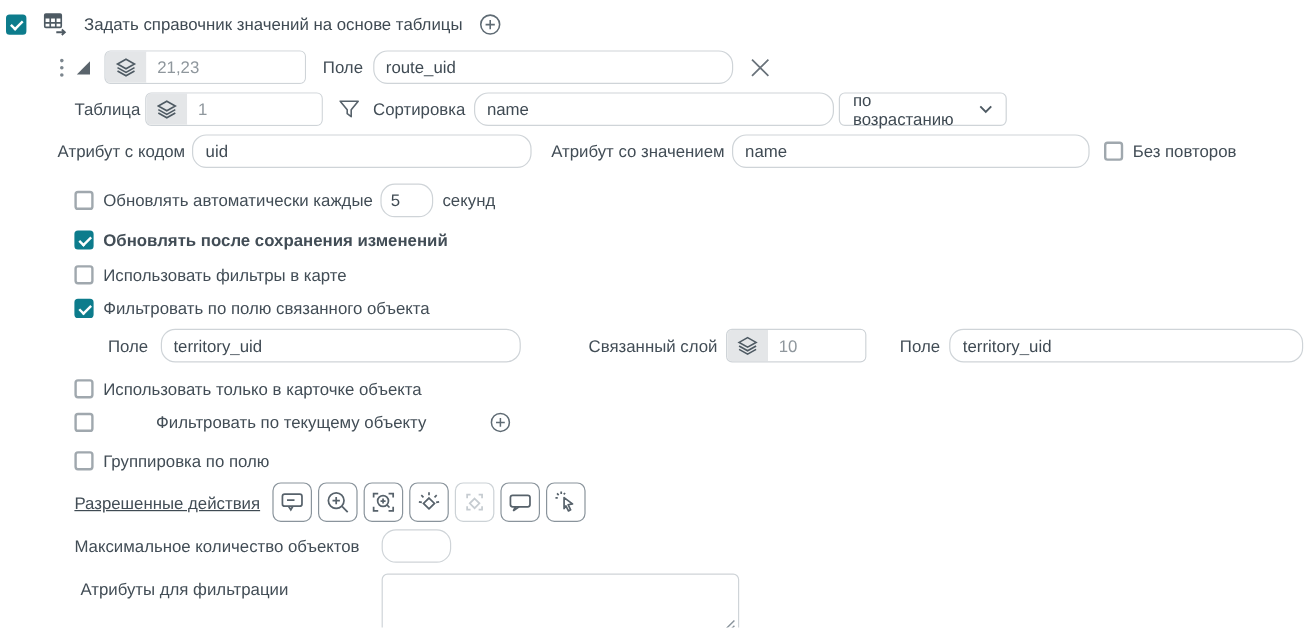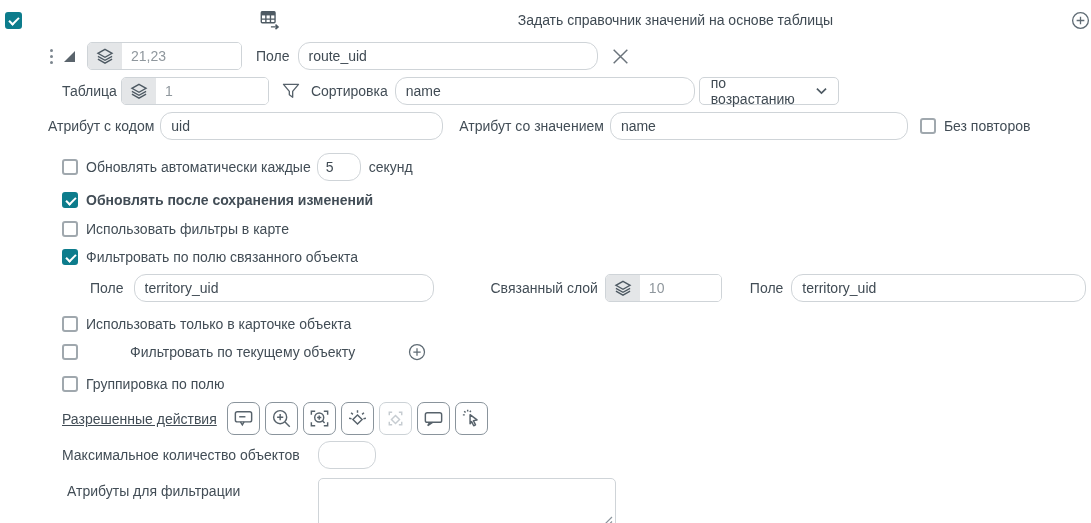--- a/index.html
+++ b/index.html
@@ -7,42 +7,42 @@
   body {
     width:1091px; height:523px; background:#ffffff;
     font-family:"Liberation Sans", sans-serif; font-size:14px; color:#3f4a53;
     overflow:hidden;
   }
   .row { display:flex; align-items:center; }
   .lbl { color:#424d56; white-space:nowrap; }
   .icon { display:inline-flex; align-items:center; justify-content:center; flex:none; }
 
   
-  .r1  { margin:9px 0 0 5px;  gap:13px;justify-content:space-between; }
+  .r1  { margin:9px 0 0 5px;  gap:13px; }
   .r2  { margin:11px 0 0 48px; }
   .r3  { margin:7px 0 0 62px; }
   .r4  { margin:7px 0 0 48px; }
   .r5  { margin:13px 0 0 62px; }
   .r6  { margin:11px 0 0 62px;font-weight:bold; }
   .r7  { margin:13px 0 0 62px; }
   .r8  { margin:12px 0 0 62px; }
   .r9  { margin:9px 0 0 90px; }
   .r10 { margin:14px 0 0 62px;text-align:center; }
   .r11 { margin:10px 0 0 62px;gap:44px; }
   .r12 { margin:14px 0 0 62px; }
   .r13 { margin:10px 0 0 62px;text-decoration:underline; }
   .r14 { margin:6px 0 0 62px; }
   .r15 { margin:9px 0 0 67px; align-items:flex-start; }
 
   .ml4{margin-left:4px}.ml6{margin-left:6px}.ml7{margin-left:7px}.ml8{margin-left:8px}
   .ml10{margin-left:10px}.ml12{margin-left:12px}.ml14{margin-left:14px}.ml16{margin-left:16px}
   .ml28{margin-left:28px}.ml57{margin-left:57px}
 
   .w44{width:44px}.w58{width:58px}.w117{width:117px}.w140{width:140px}.w148{width:148px}
-  .w155{width:155px}.w283{width:283px}.w295{width:295px}.w298{width:298px}.w300{width:300px}
+  .w155{width:168px}.w283{width:283px}.w295{width:295px}.w298{width:298px}.w300{width:300px}
 
   
   .cb { width:16px; height:16px; border:2px solid #a0a8ae; border-radius:3px; background:#fff;
         flex:none; position:relative; cursor:pointer; }
   .cb-lg { width:17px; height:17px; }
   .cb.on { background:#0d7c8c; border-color:#0d7c8c; }
   .cb.on::after { content:''; position:absolute; left:2px; top:3px; width:8px; height:4px;
         border-left:2px solid #fff; border-bottom:2px solid #fff; transform:rotate(-45deg); }
 
   .title { color:#3f4a53; }

